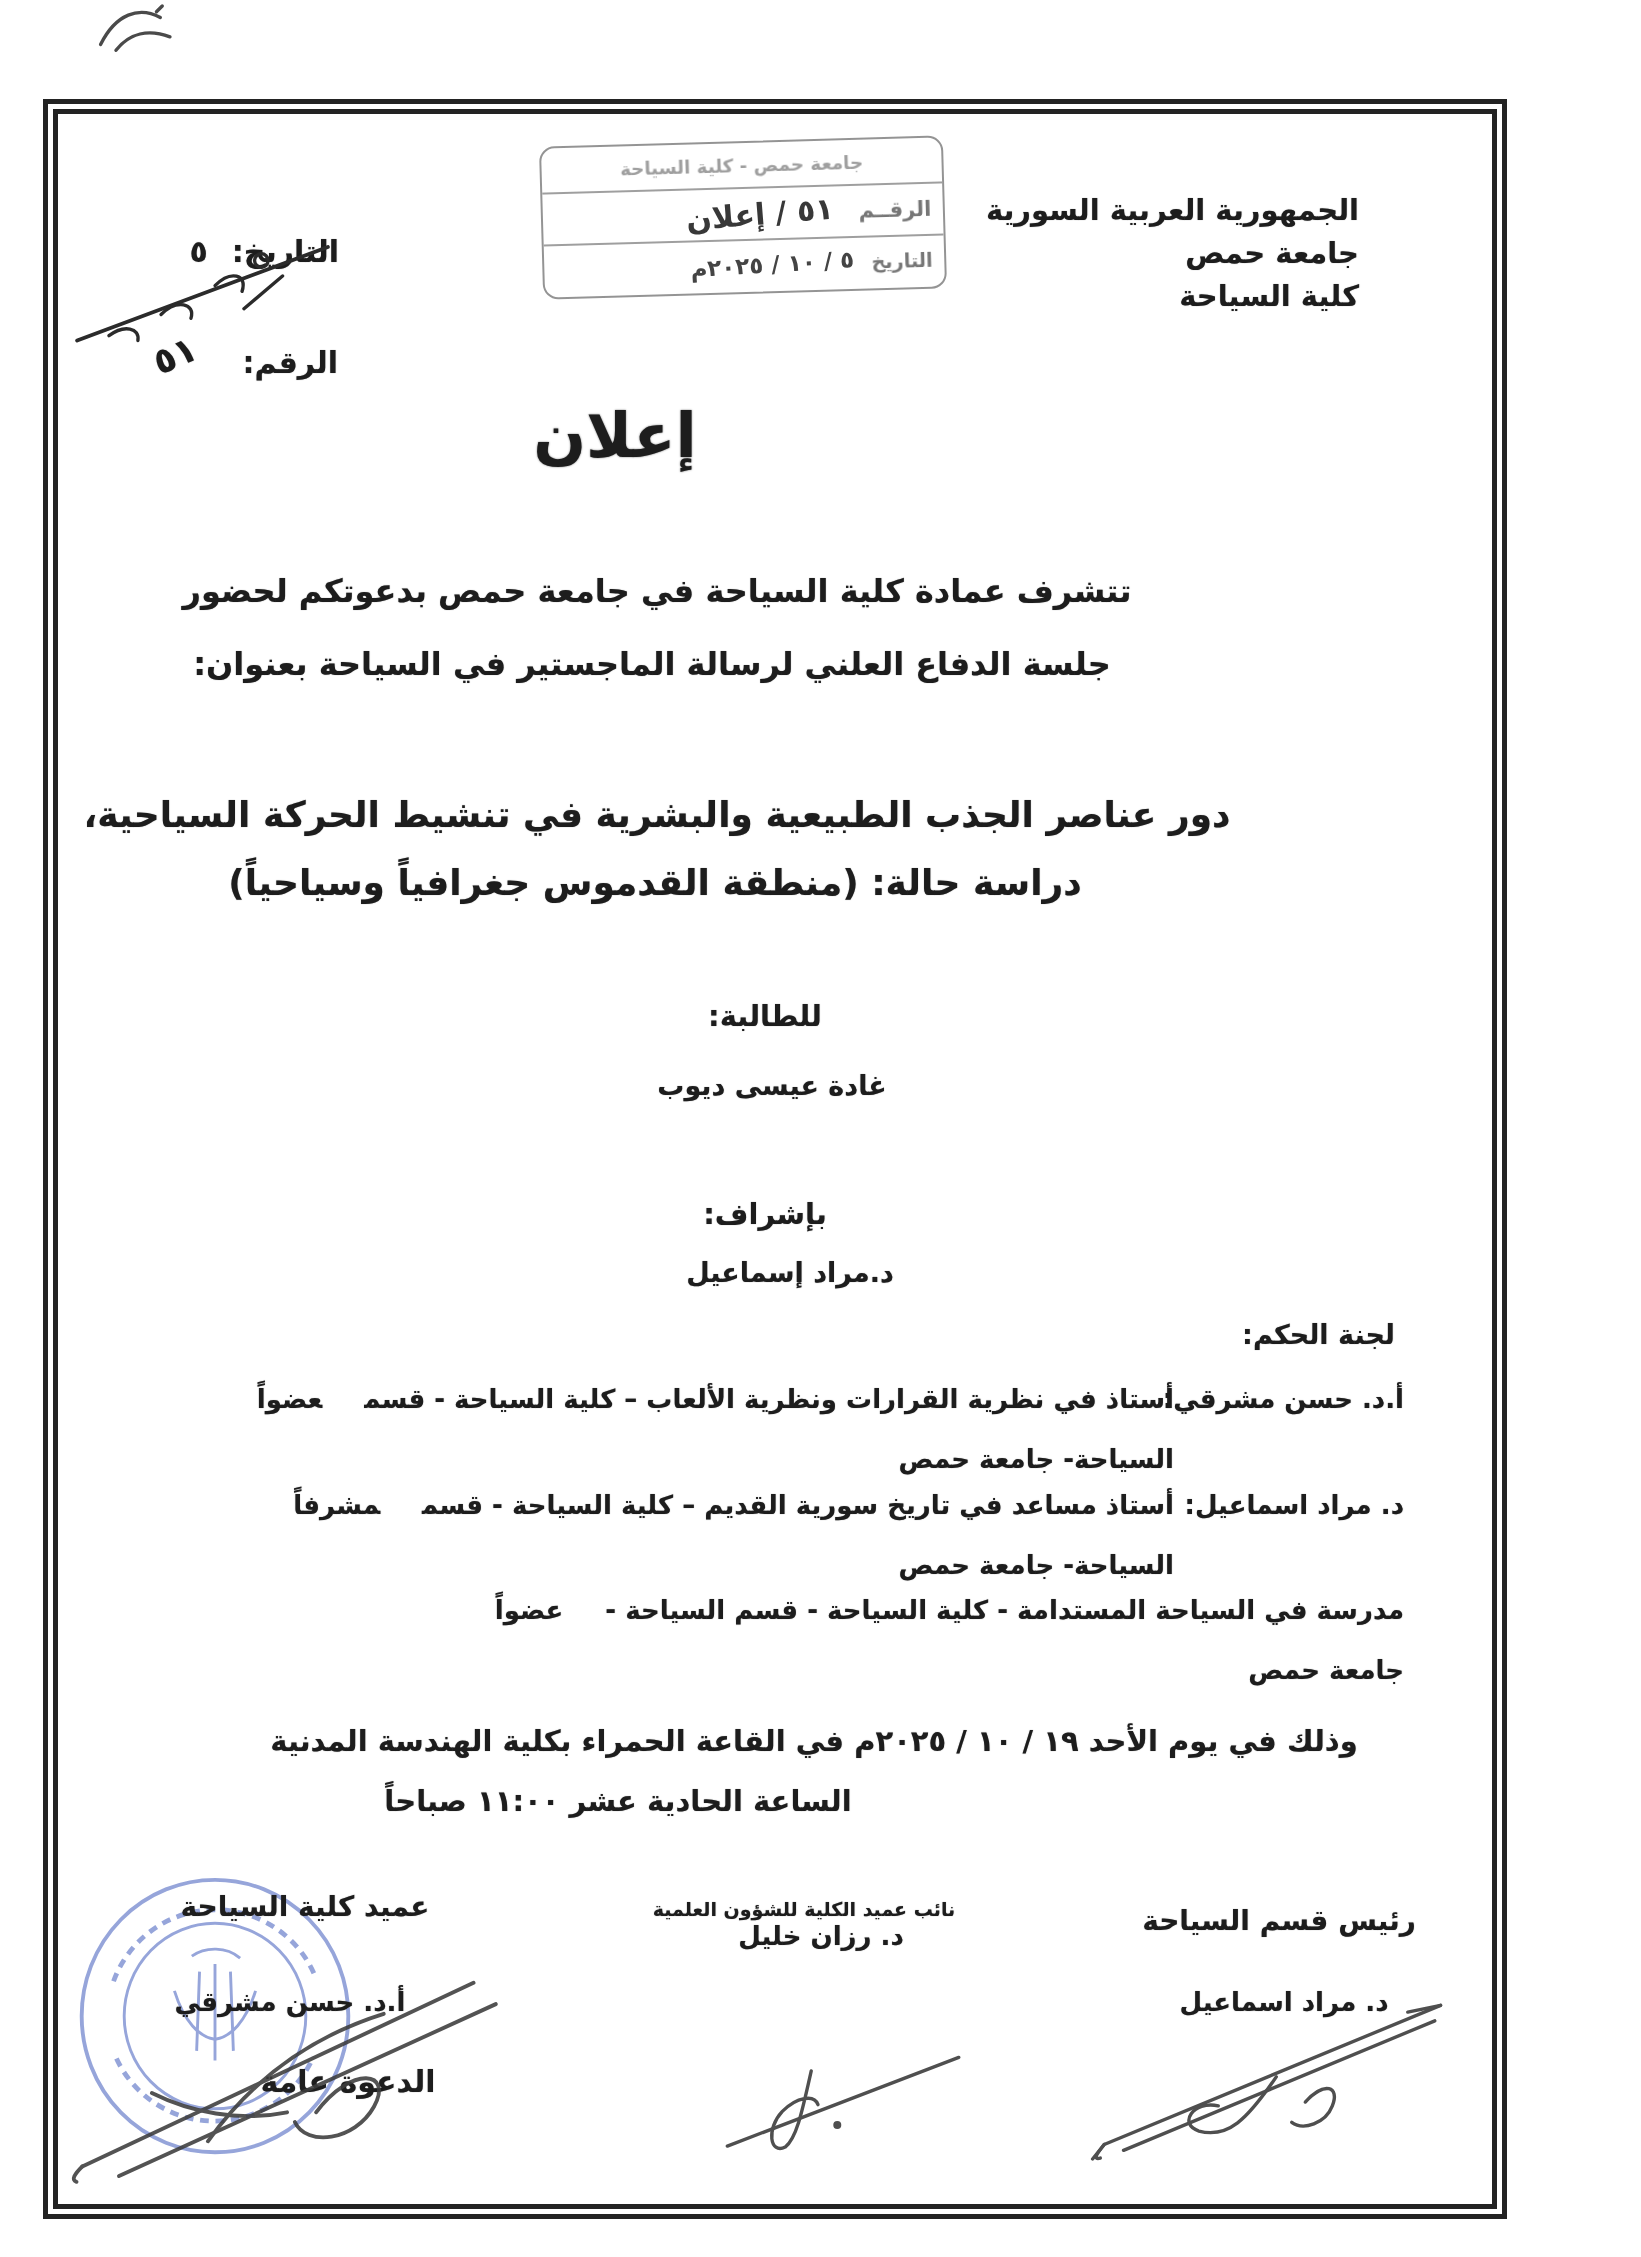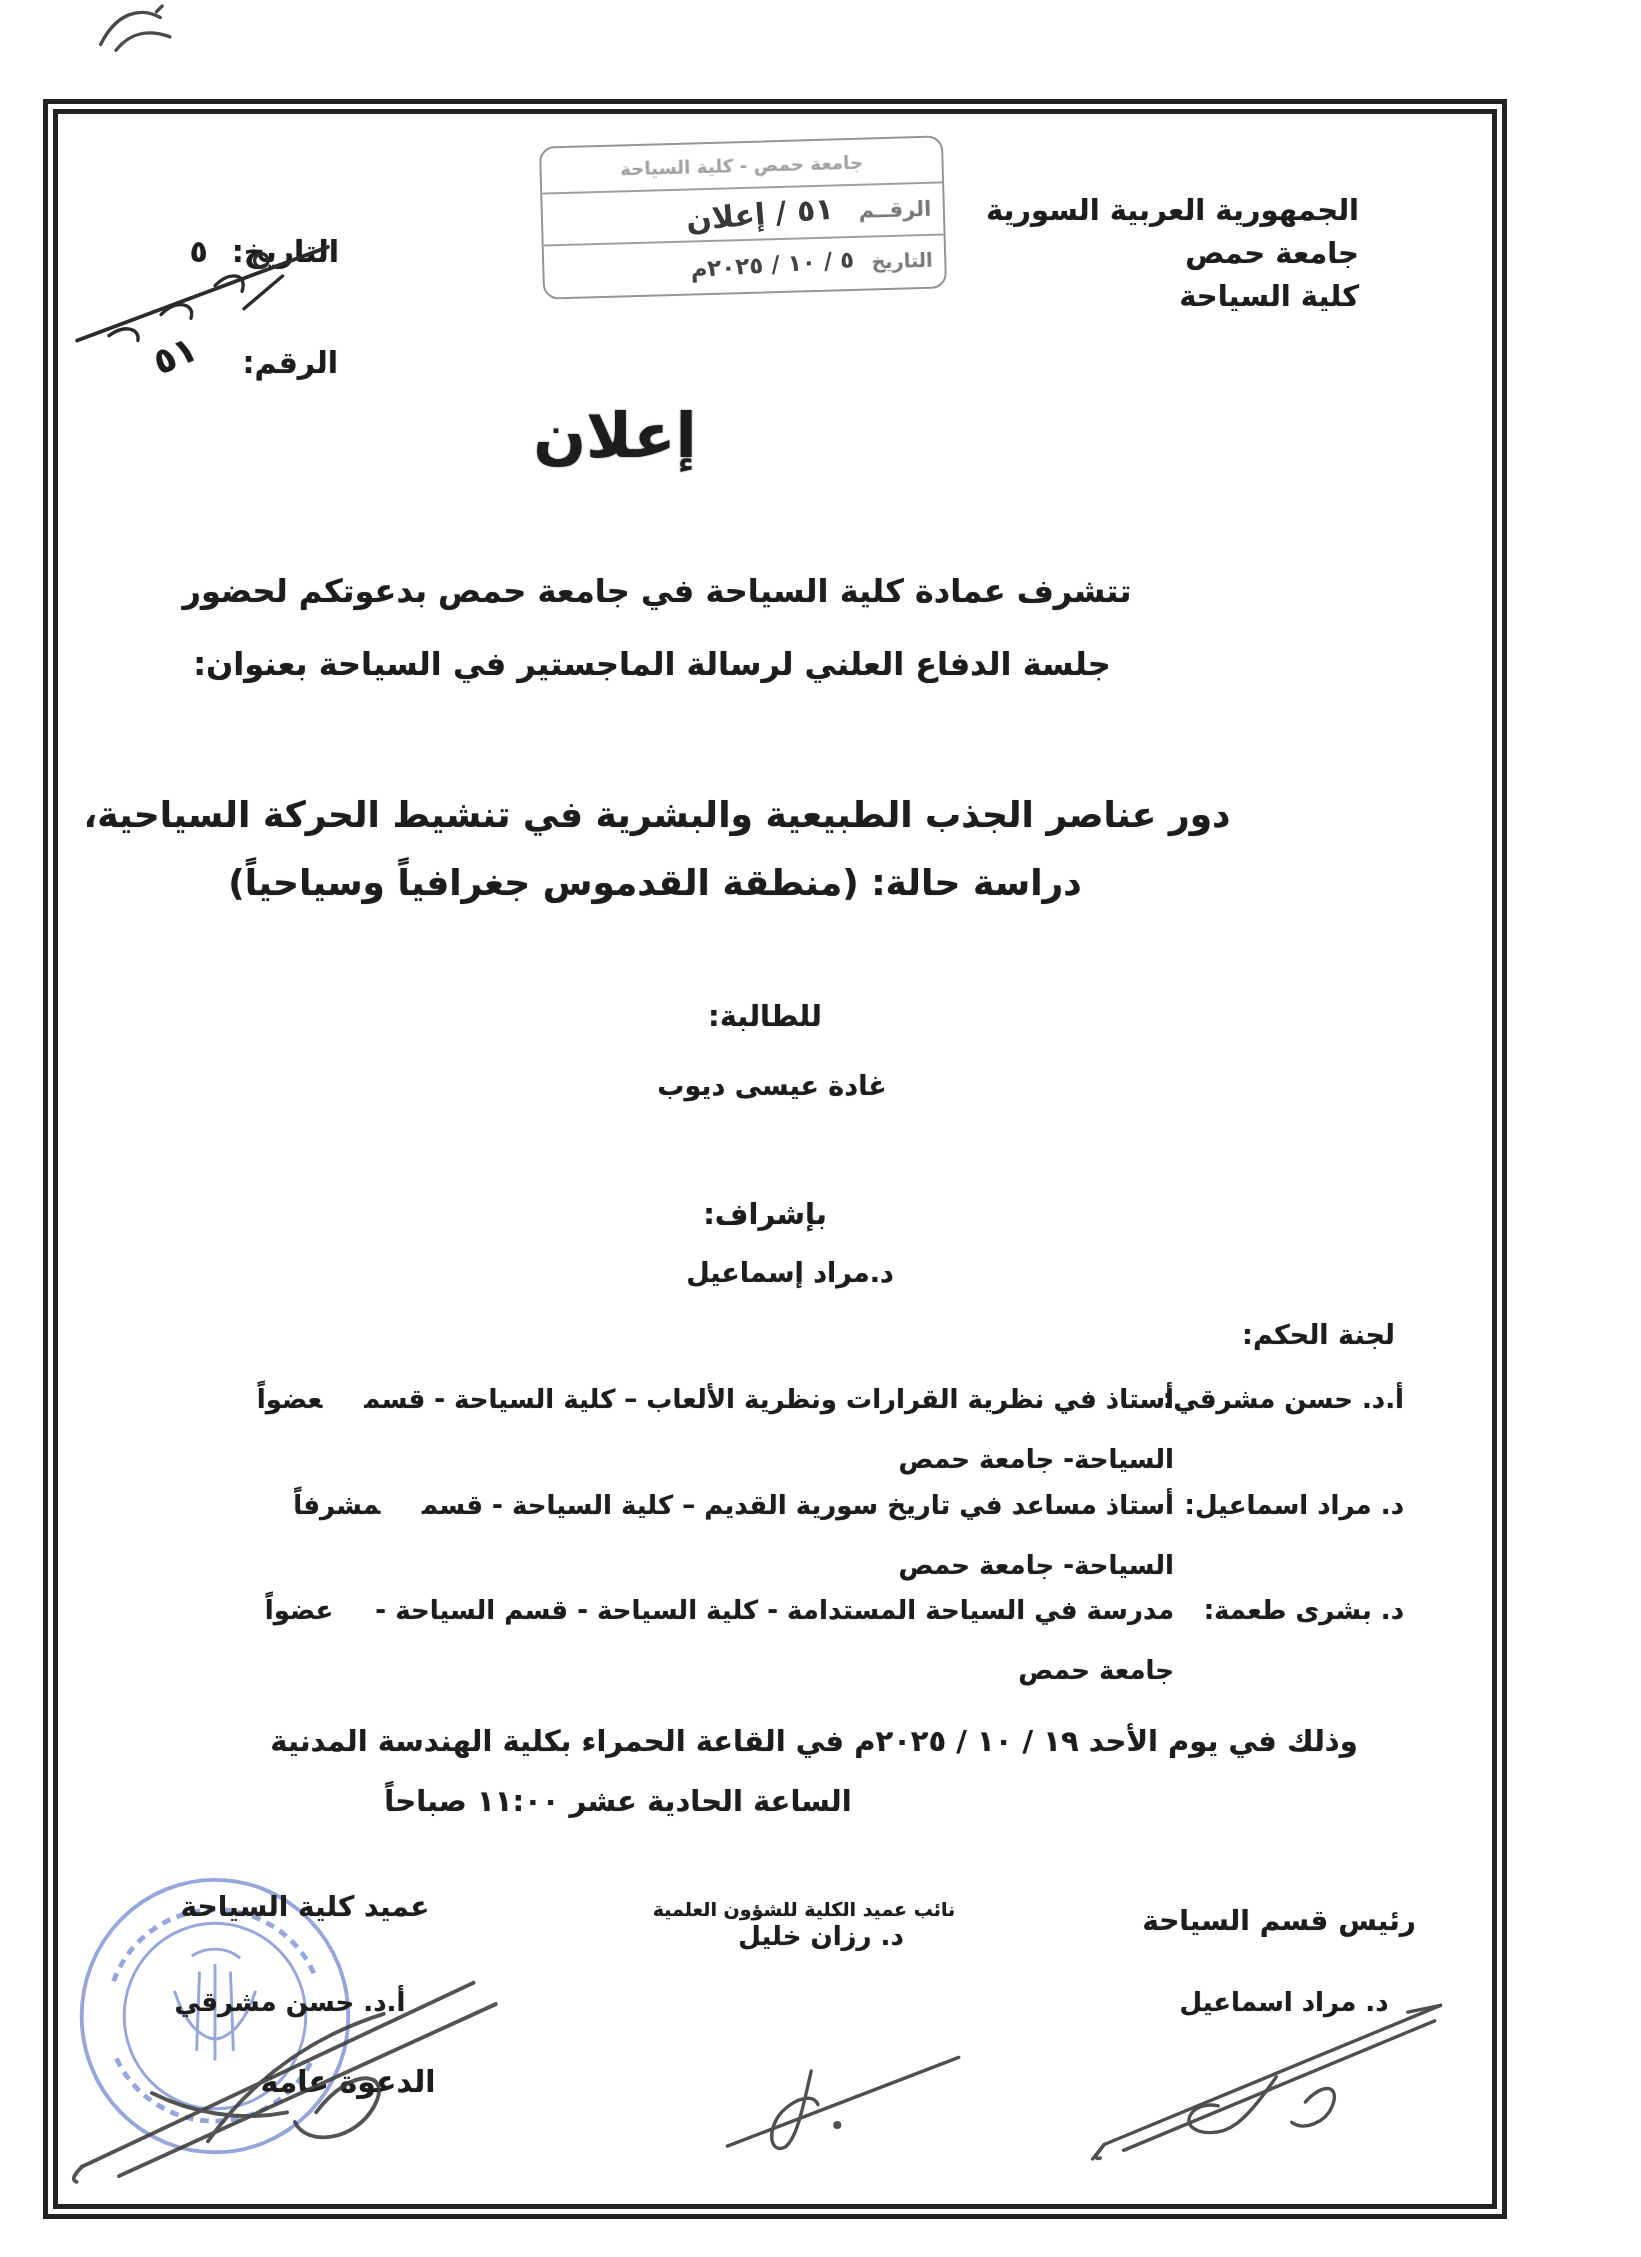--- a/index.html
+++ b/index.html
@@ -106,21 +106,20 @@
 <div class="t member" style="top:1475px;right:237px;left:179px">
   <span class="mname">د. مراد اسماعيل:</span>
   <span class="mdesc">
     <span>أستاذ مساعد في تاريخ سورية القديم – كلية السياحة - قسم</span><span class="mrole">مشرفاً</span>
     <br>
     <span>السياحة- جامعة حمص</span>
   </span>
 </div>
 
 <div class="t member" style="top:1580px;right:237px;left:179px">
-  <span class="mname">د. بشرى طعمة:</span>
   <span class="mdesc">
     <span>مدرسة في السياحة المستدامة - كلية السياحة - قسم السياحة -</span><span class="mrole">عضواً</span>
     <br>
     <span>جامعة حمص</span>
   </span>
 </div>
 
 <div class="t ctr" style="left:814px;top:1724px;font-size:29px">وذلك في يوم الأحد ١٩ / ١٠ / ٢٠٢٥م في القاعة الحمراء بكلية الهندسة المدنية</div>
 <div class="t ctr" style="left:618px;top:1784px;font-size:29px">الساعة الحادية عشر ١١:٠٠  صباحاً</div>
 

